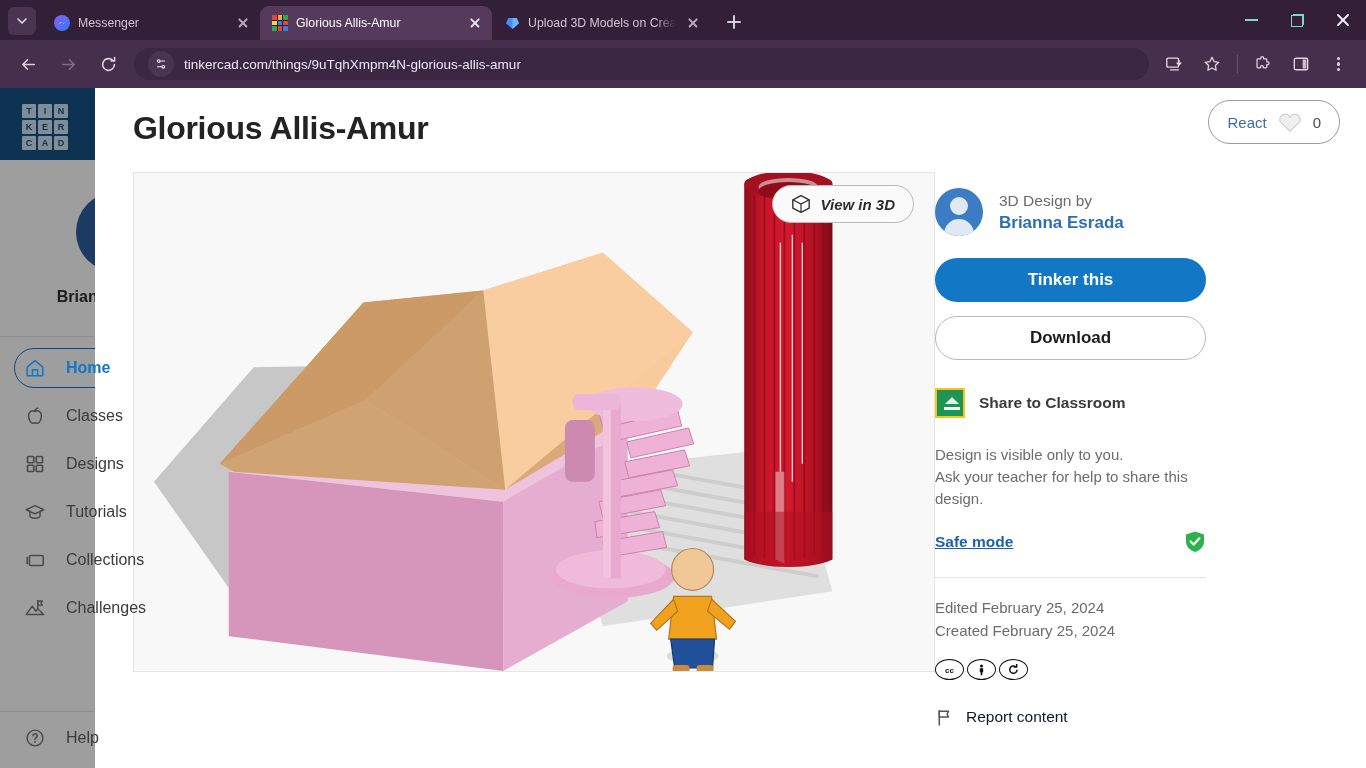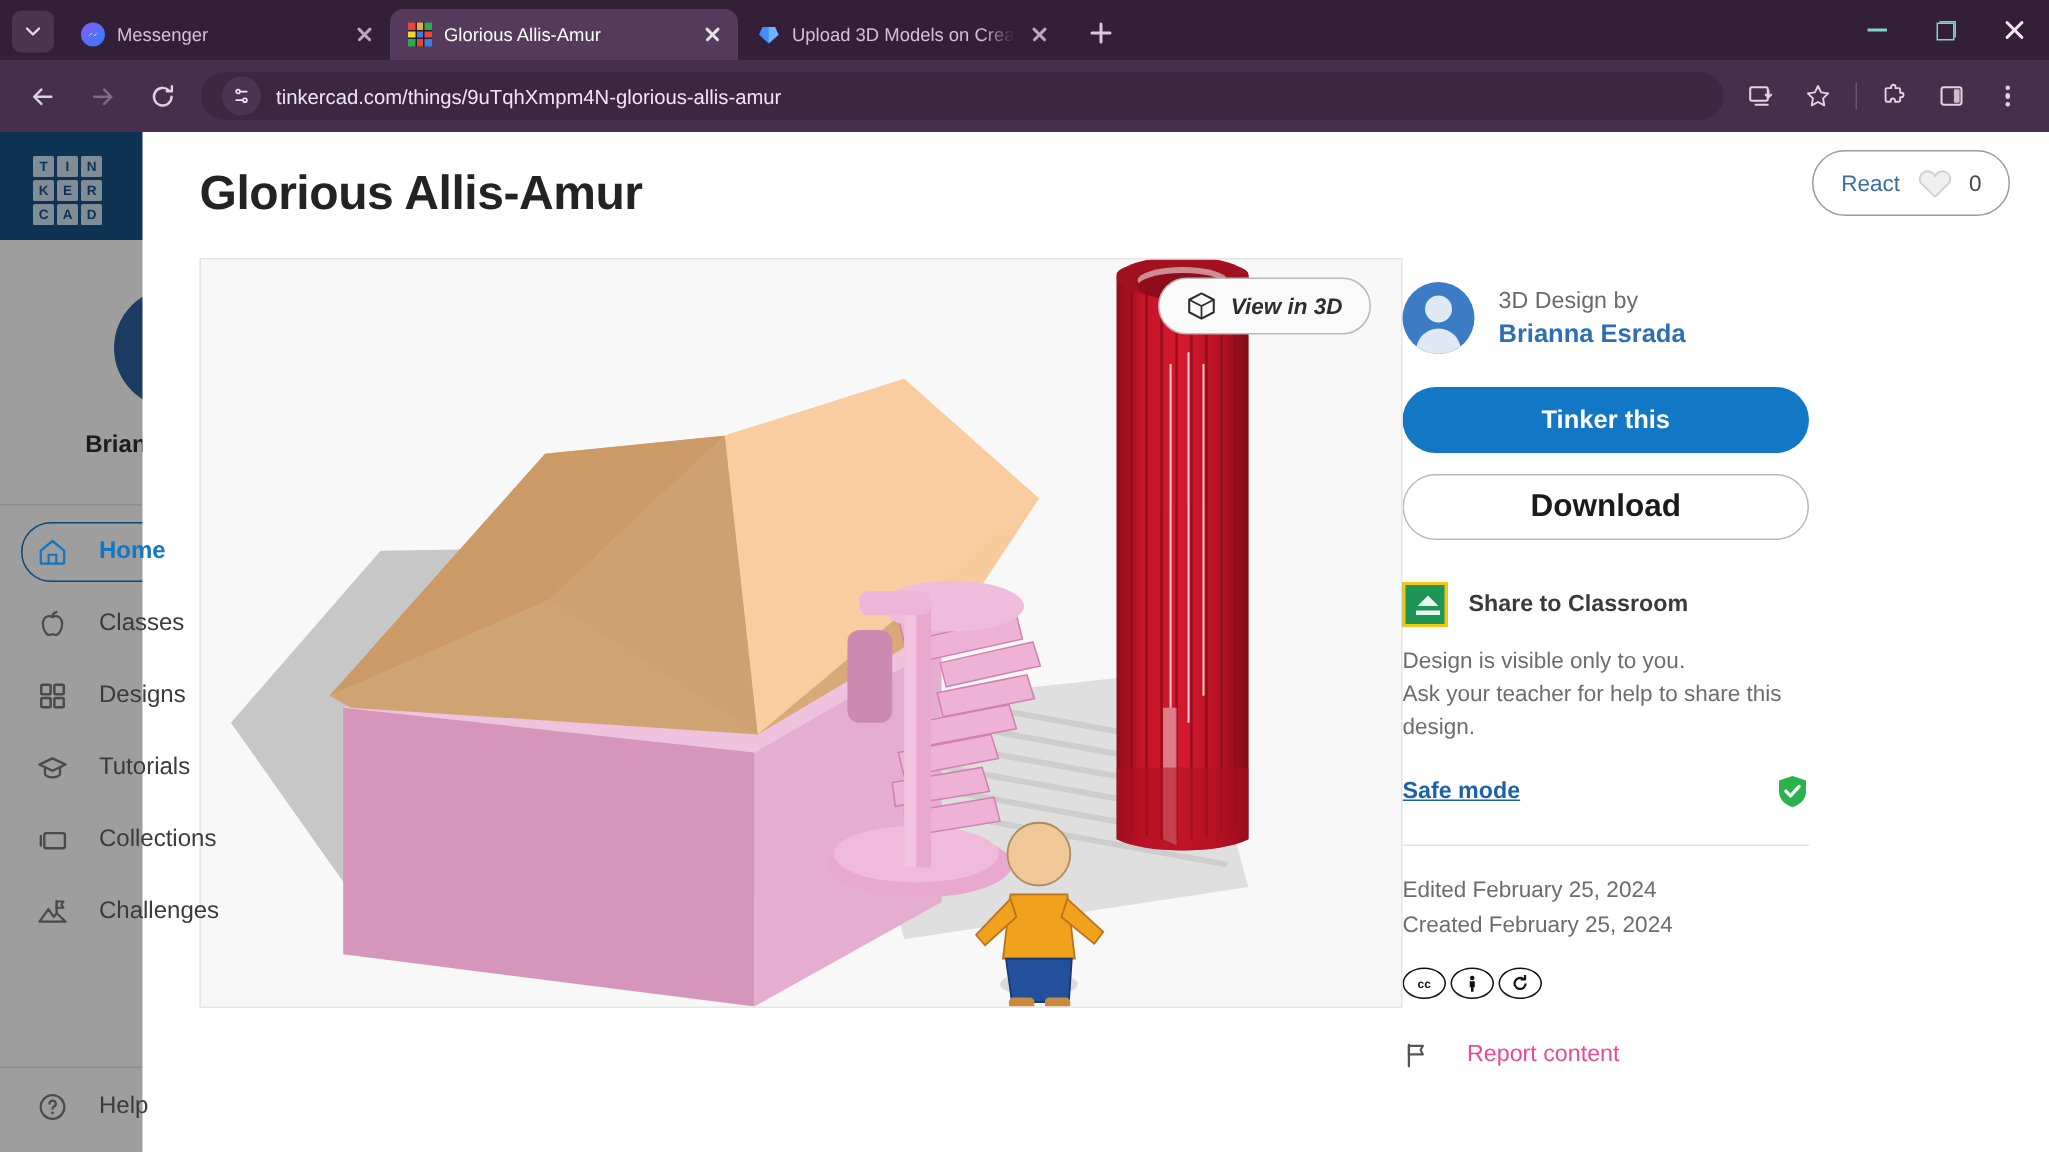--- a/index.html
+++ b/index.html
@@ -201,41 +201,41 @@
   .author-name { font-size: 17px; color: #2e6fb1; font-weight: bold; line-height: 1.3; }
 
   .btn-primary {
     margin-top: 18px; width: 271px; height: 44px; border-radius: 22px;
     background: #1277c4; color: #fff; font-size: 17px; font-weight: bold;
     display: flex; align-items: center; justify-content: center;
   }
   .btn-secondary {
     margin-top: 14px; width: 271px; height: 44px; border-radius: 22px;
     background: #fff; border: 1px solid #b9b9b9; color: #1b1b1b;
-    font-size: 21px; font-weight: bold;
+    font-size: 17px; font-weight: bold;
     display: flex; align-items: center; justify-content: center;
   }
 
   .classroom-row { margin-top: 28px; display: flex; align-items: center; gap: 14px; }
   .gc-icon { width: 30px; height: 30px; border: 2px solid #f5c518; background: #1e9455; position: relative; flex: none; }
   .gc-icon::before { content: ""; position: absolute; left: 8px; top: 7px; width: 0; height: 0;
     border-left: 7px solid transparent; border-right: 7px solid transparent; border-bottom: 7px solid #e9f5ee; }
   .gc-icon::after { content: ""; position: absolute; left: 7px; bottom: 6px; width: 16px; height: 3px; background: #e9f5ee; }
   .classroom-label { font-size: 15.5px; font-weight: bold; color: #3a3a3a; }
 
-  .vis-note { margin-top: 12px; font-size: 15px; color: #6c6c6c; line-height: 1.47; width: 265px; }
+  .vis-note { margin-top: 26px; font-size: 15px; color: #6c6c6c; line-height: 1.47; width: 265px; }
   .safe-row { margin-top: 20px; display: flex; align-items: center; width: 271px; }
   .safe-link { font-size: 15.5px; font-weight: bold; color: #1b62a8; text-decoration: underline; }
   .shield { margin-left: auto; width: 22px; height: 23px; position: relative; }
   .hr { margin-top: 24px; width: 271px; height: 1px; background: #e2e2e2; }
 
   .dates { margin-top: 18px; font-size: 15px; color: #6c6c6c; line-height: 1.55; }
   .cc-row { margin-top: 16px; display: flex; gap: 3px; }
   .cc-badge { width: 29px; height: 21px; border-radius: 50%; border: 1.8px solid #111; display: flex; align-items: center; justify-content: center; font-size: 10px; font-weight: bold; color: #111; }
-  .report-row { margin-top: 28px; display: flex; align-items: center; gap: 24px; font-size: 15.5px; color: #ec4899; }
+  .report-row { margin-top: 28px; display: flex; align-items: center; gap: 12px; font-size: 15.5px; color: #0f172a; }
 
   
   .scene { position: absolute; inset: 0; }
   .scene svg { display: block; width: 100%; height: 100%; }
 </style>
 </head>
 <body>
 
 <div class="browser">
 

